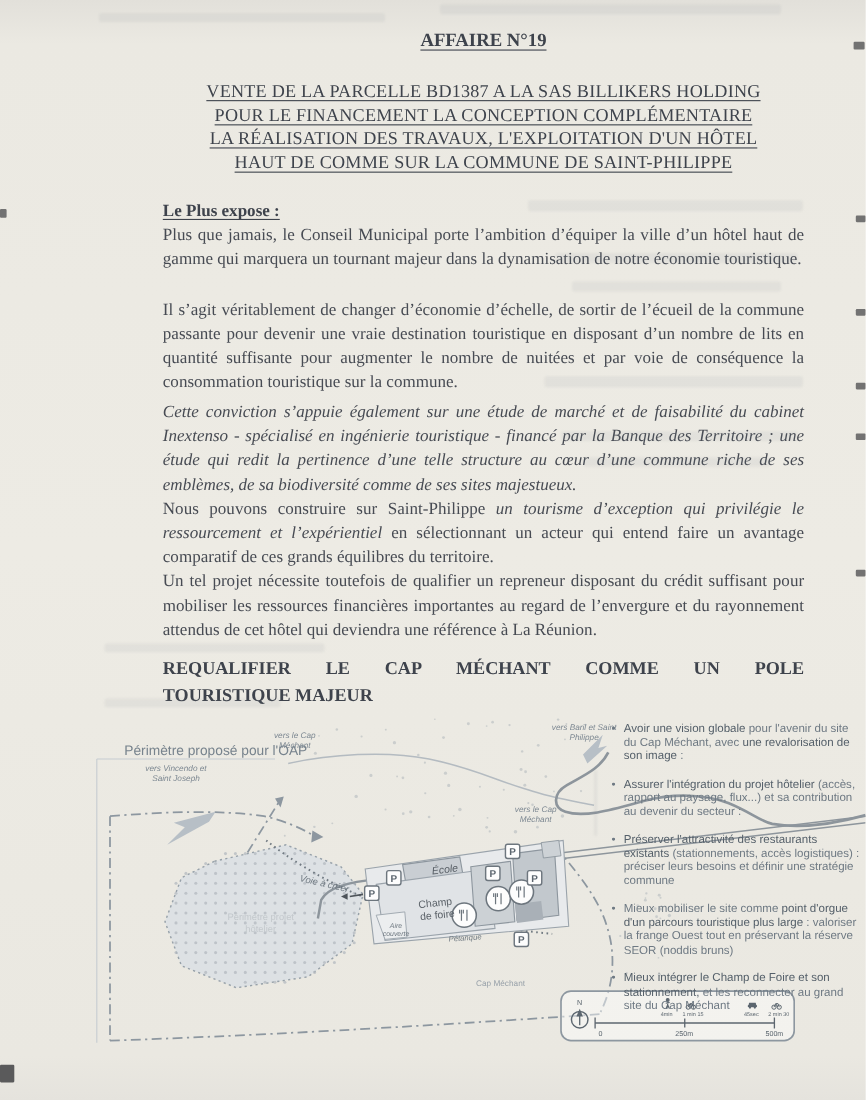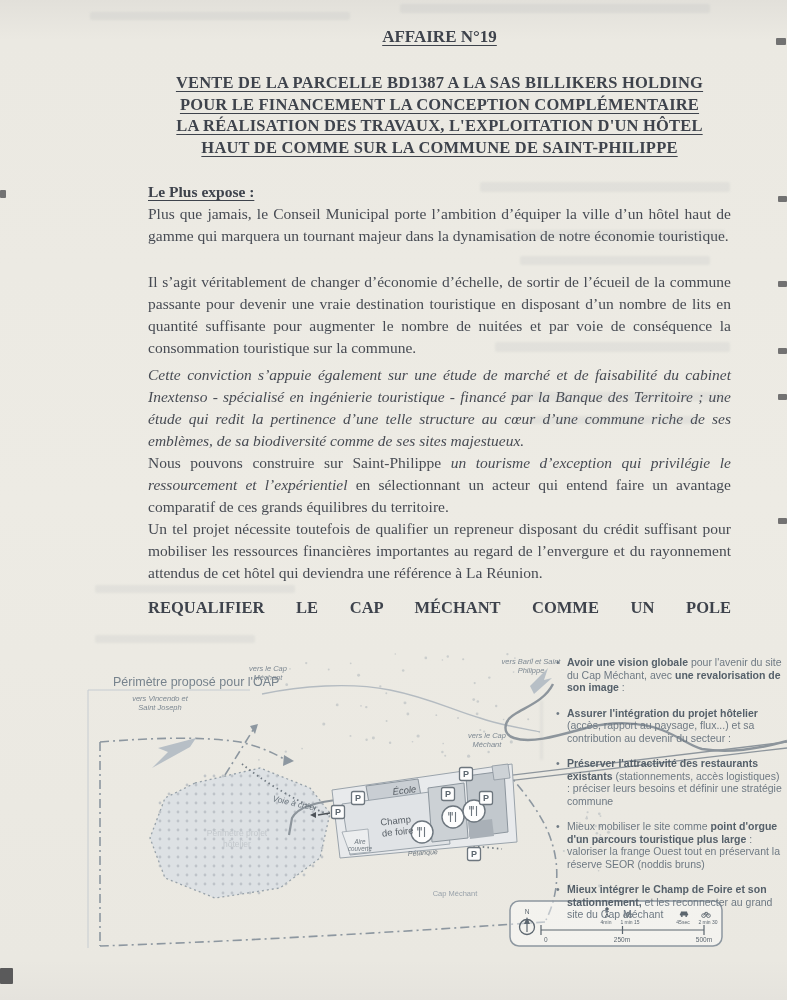--- a/index.html
+++ b/index.html
@@ -8,29 +8,29 @@
     background:linear-gradient(180deg,#e2e0da 0%,#ebe9e2 4%,#edebe4 50%,#eae8e1 96%,#e5e3dd 100%);
     font-family:"Liberation Serif", serif;
     color:#474b53;
   }
   .doc{position:absolute;left:148px;top:0;width:583px;}
   .title{
     margin-top:27px;text-align:center;font-weight:bold;font-size:17px;color:#3e434c;
   }
   .title span{text-decoration:underline;text-underline-offset:3px;}
   .headblock{
-    margin-top:25px;text-align:center;font-weight:bold;font-size:16.5px;line-height:21.5px;color:#3e434c;
+    margin-top:25px;text-align:center;font-weight:normal;font-size:16.5px;line-height:21.5px;color:#3e434c;
     letter-spacing:.2px;
   }
   .headblock div span{text-decoration:underline;text-underline-offset:3px;}
   .expose{margin-top:25px;font-weight:bold;font-size:15.5px;color:#3e434c;}
   .expose span{text-decoration:underline;text-underline-offset:3px;}
   .para{font-size:15.5px;line-height:22px;text-align:justify;margin:0;}
   .mt1{margin-top:2px;} .mt2{margin-top:24px;} .mt3{margin-top:5px;}
-  .it{font-style:italic;} .bd{font-weight:bold;margin-top:23px;}
+  .it{font-style:italic;} .bd{font-weight:normal;margin-top:23px;}
   .section-head{margin-top:12px;font-weight:bold;font-size:16.5px;line-height:24px;color:#3e434c;}
   .sh1{text-align:justify;text-align-last:justify;}
   
   .figure{position:absolute;left:0;top:646px;width:787px;height:354px;}
   .figure svg{position:absolute;left:0;top:0;}
   .bullets{
     position:absolute;left:556px;top:10px;width:226px;
     font-family:"Liberation Sans", sans-serif;font-size:10.5px;line-height:12.5px;color:#6e7983;
   }
   .bullet{display:flex;margin-bottom:13px;}
@@ -58,20 +58,21 @@
   <div class="expose"><span>Le Plus expose :</span></div>
 
   <p class="para mt1"><span>Plus que jamais, le Conseil Municipal porte l’ambition d’équiper la ville d’un hôtel haut de gamme qui marquera un tournant majeur dans la dynamisation de notre économie touristique.</span></p>
   <p class="para mt2"><span>Il s’agit véritablement de changer d’économie d’échelle, de sortir de l’écueil de la commune passante pour devenir une vraie destination touristique en disposant d’un nombre de lits en quantité suffisante pour augmenter le nombre de nuitées et par voie de conséquence la consommation touristique sur la commune.</span></p>
   <p class="para mt3"><span class="it">Cette conviction s’appuie également sur une étude de marché et de faisabilité du cabinet Inextenso - spécialisé en ingénierie touristique - financé par la Banque des Territoire ; une étude qui redit la pertinence d’une telle structure au cœur d’une commune riche de ses emblèmes, de sa biodiversité comme de ses sites majestueux.</span></p>
   <p class="para"><span>Nous pouvons construire sur Saint-Philippe </span><span class="it">un tourisme d’exception qui privilégie le ressourcement et l’expérientiel</span><span> en sélectionnant un acteur qui entend faire un avantage comparatif de ces grands équilibres du territoire.</span></p>
   <p class="para"><span>Un tel projet nécessite toutefois de qualifier un repreneur disposant du crédit suffisant pour mobiliser les ressources financières importantes au regard de l’envergure et du rayonnement attendus de cet hôtel qui deviendra une référence à La Réunion.</span></p>
 
   <div class="section-head">
     <div class="sh1">REQUALIFIER LE CAP MÉCHANT COMME UN POLE</div>
+    <div>TOURISTIQUE MAJEUR</div>
   </div>
 </div>
 
 <div class="figure">
   <svg width="787" height="354" viewBox="0 0 787 354">
 
     <g id="veg">
         <circle cx="511.3" cy="95.9" r="1.56" fill="#a9b2b8" opacity="0.5"></circle>
         <circle cx="477.1" cy="67.8" r="1.35" fill="#a9b2b8" opacity="0.5"></circle>
         <circle cx="425.8" cy="11.9" r="1.33" fill="#a9b2b8" opacity="0.5"></circle>

